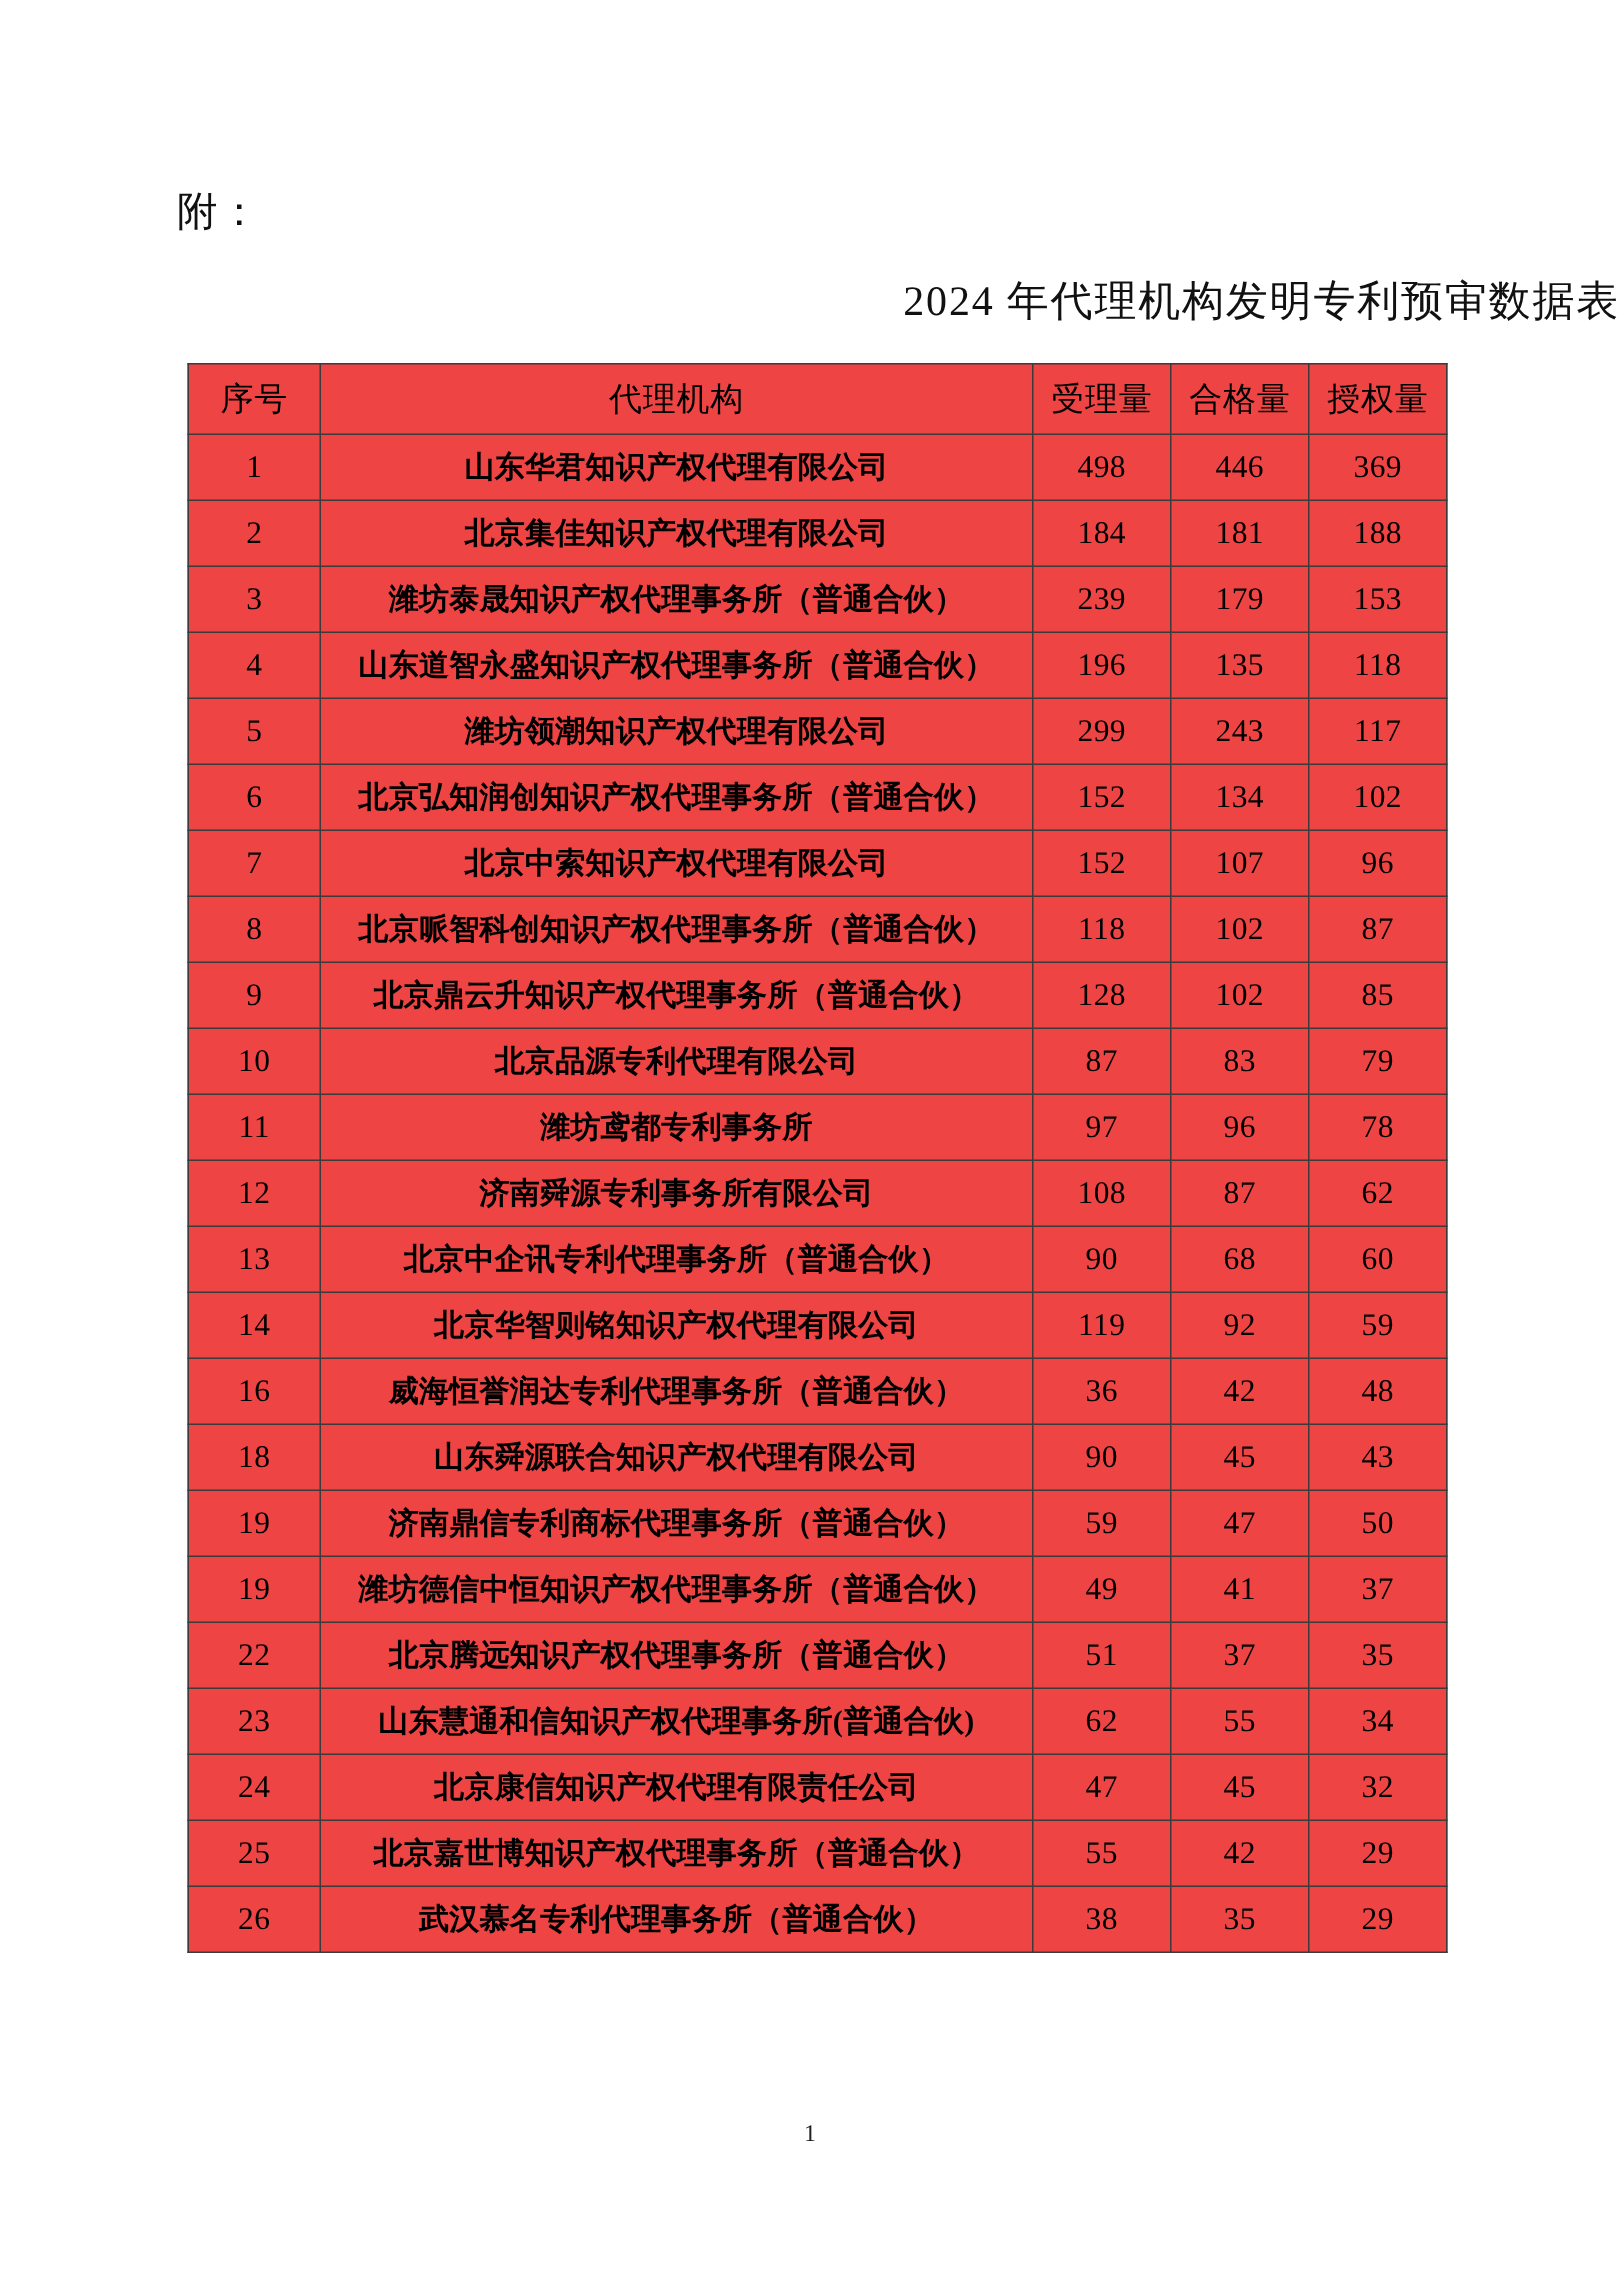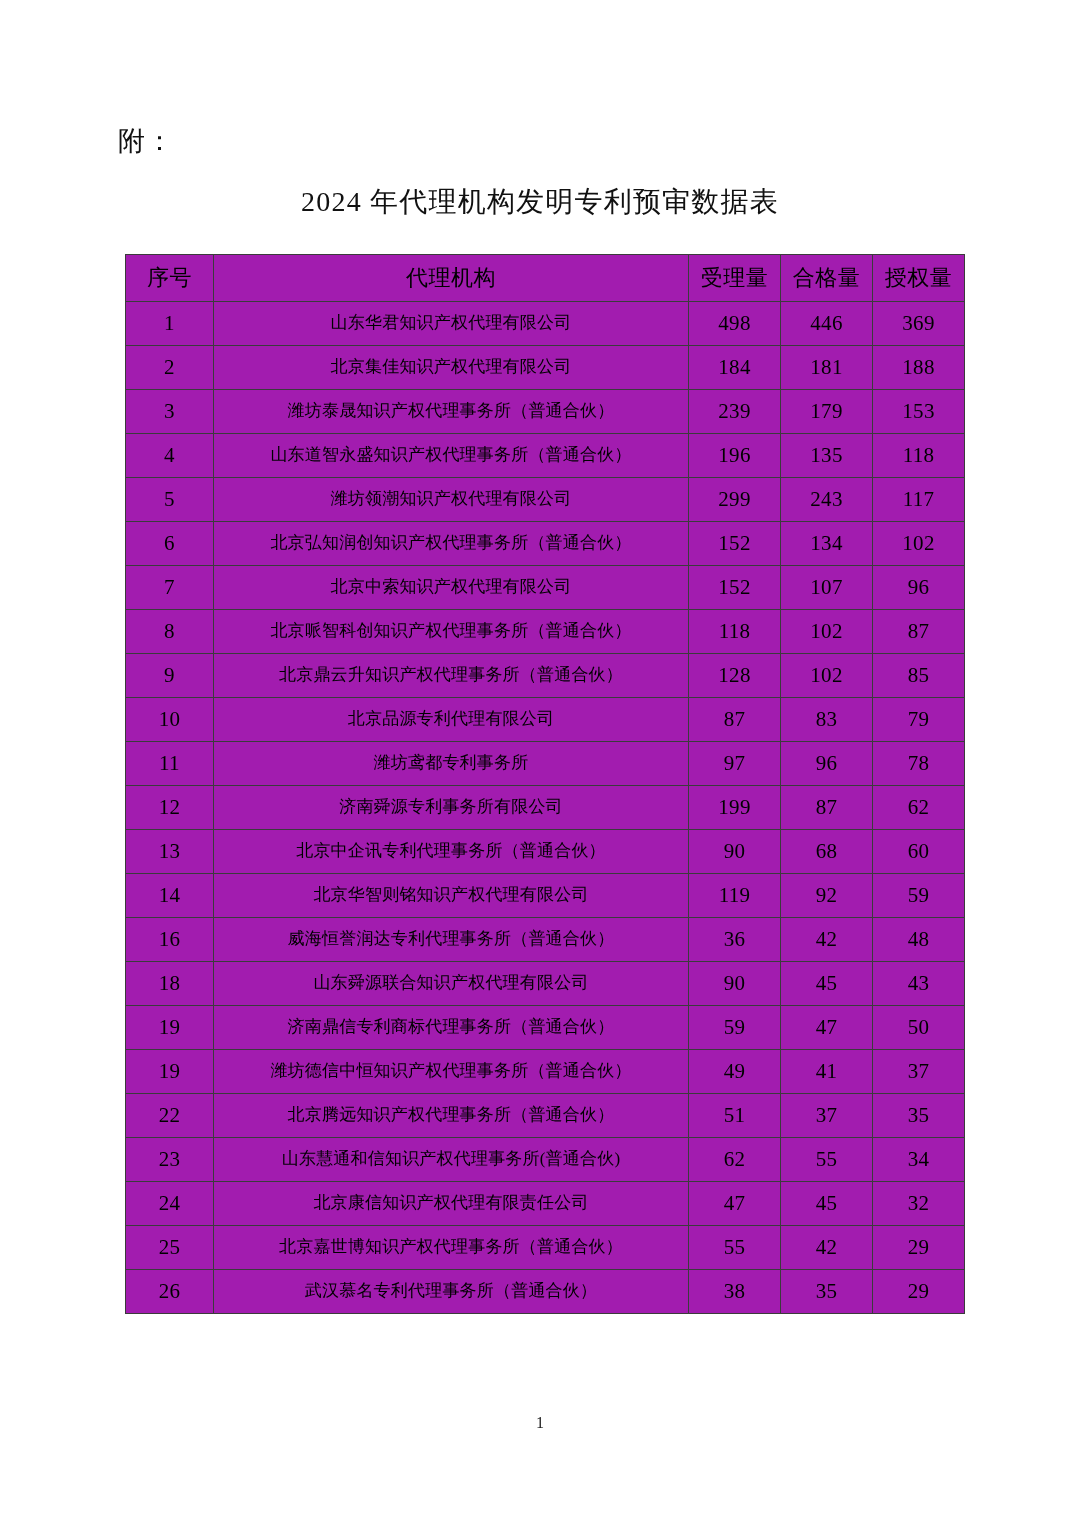--- a/index.html
+++ b/index.html
@@ -28,38 +28,37 @@
     letter-spacing: 1px;
     line-height: 1;
     color: #111;
     white-space: nowrap;
   }
   .doc-title {
     position: absolute;
     left: 0;
     right: 0;
     top: 186px;
-    text-align: center;
+    text-align: right;
     font-size: 28px;
     line-height: 1.15;
     letter-spacing: 1.2px;
     color: #111;
   }
   .table-wrap {
     position: absolute;
     left: 125px;
     top: 242px;
     width: 840px;
   }
   table.data-table {
     width: 840px;
     border-collapse: collapse;
     table-layout: fixed;
-    background: #a21caf;
-    margin-top: 12px;
+    background: #ef4444;
   }
   table.data-table col.c-idx   { width: 88px; }
   table.data-table col.c-name  { width: 475px; }
   table.data-table col.c-num   { width: 92px; }
   table.data-table th,
   table.data-table td {
     border: 1px solid #3b3b3b;
     text-align: center;
     vertical-align: middle;
     height: 43px;
@@ -75,22 +74,23 @@
     height: 46px;
     font-size: 22px;
     letter-spacing: 0.5px;
   }
   table.data-table td.cell-idx,
   table.data-table td.cell-num {
     font-size: 21px;
     letter-spacing: 0.3px;
   }
   table.data-table td.cell-name {
-    font-size: 17px;
+    font-size: 20px;
     letter-spacing: 0.2px;
+    font-weight: bold;
   }
   .page-number {
     position: absolute;
     left: 0;
     right: 0;
     top: 1415px;
     text-align: center;
     font-size: 16px;
     color: #222;
     line-height: 1;
@@ -197,21 +197,21 @@
           <tr>
             <td class="cell-idx">11</td>
             <td class="cell-name">潍坊鸢都专利事务所</td>
             <td class="cell-num">97</td>
             <td class="cell-num">96</td>
             <td class="cell-num">78</td>
           </tr>
           <tr>
             <td class="cell-idx">12</td>
             <td class="cell-name">济南舜源专利事务所有限公司</td>
-            <td class="cell-num">199</td>
+            <td class="cell-num">108</td>
             <td class="cell-num">87</td>
             <td class="cell-num">62</td>
           </tr>
           <tr>
             <td class="cell-idx">13</td>
             <td class="cell-name">北京中企讯专利代理事务所（普通合伙）</td>
             <td class="cell-num">90</td>
             <td class="cell-num">68</td>
             <td class="cell-num">60</td>
           </tr>

